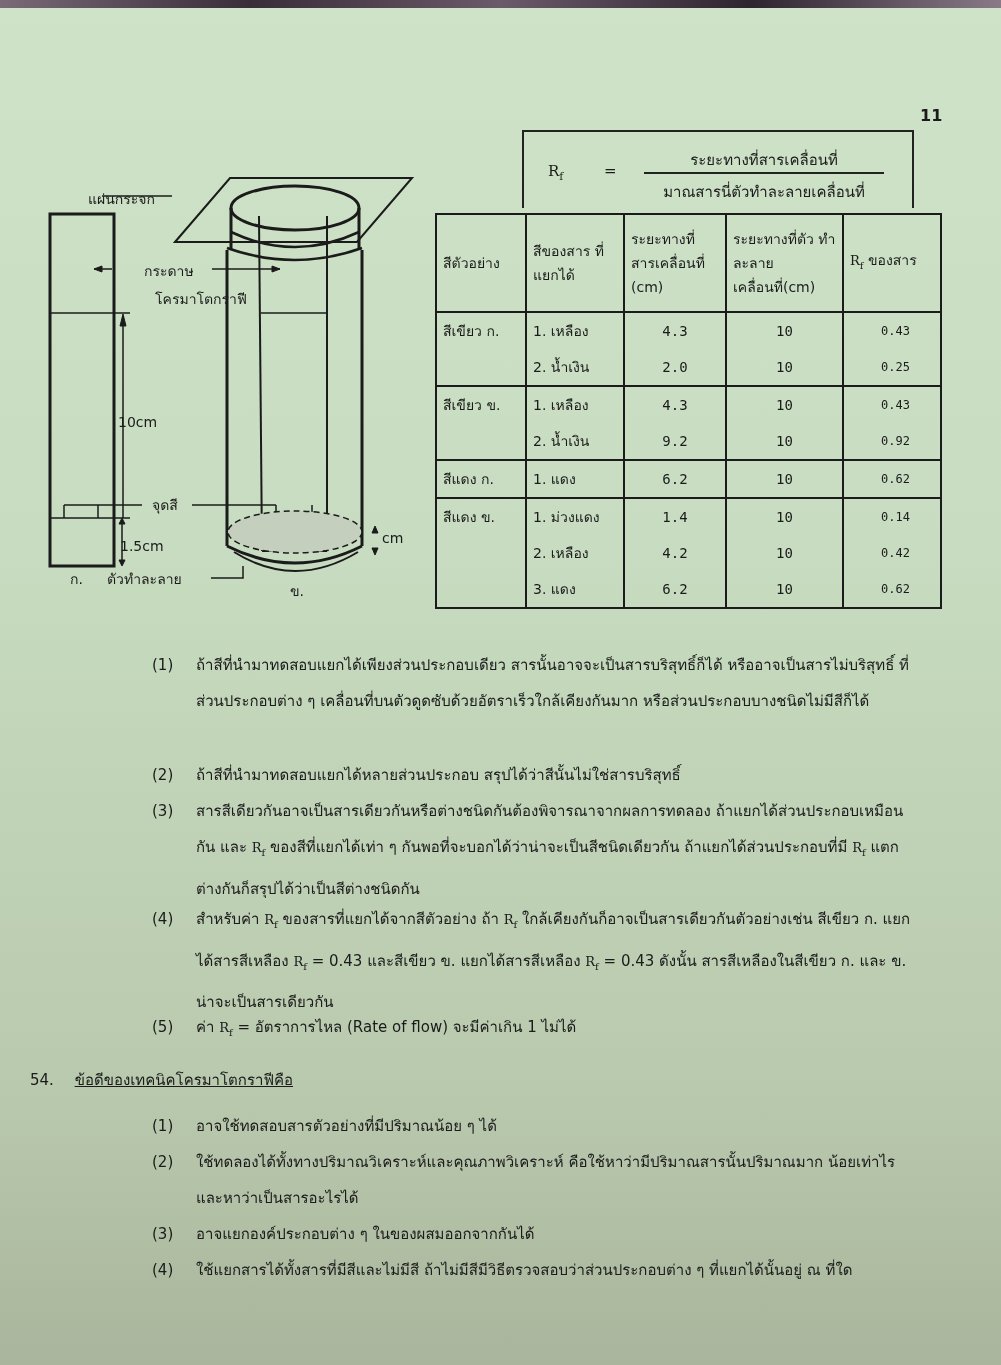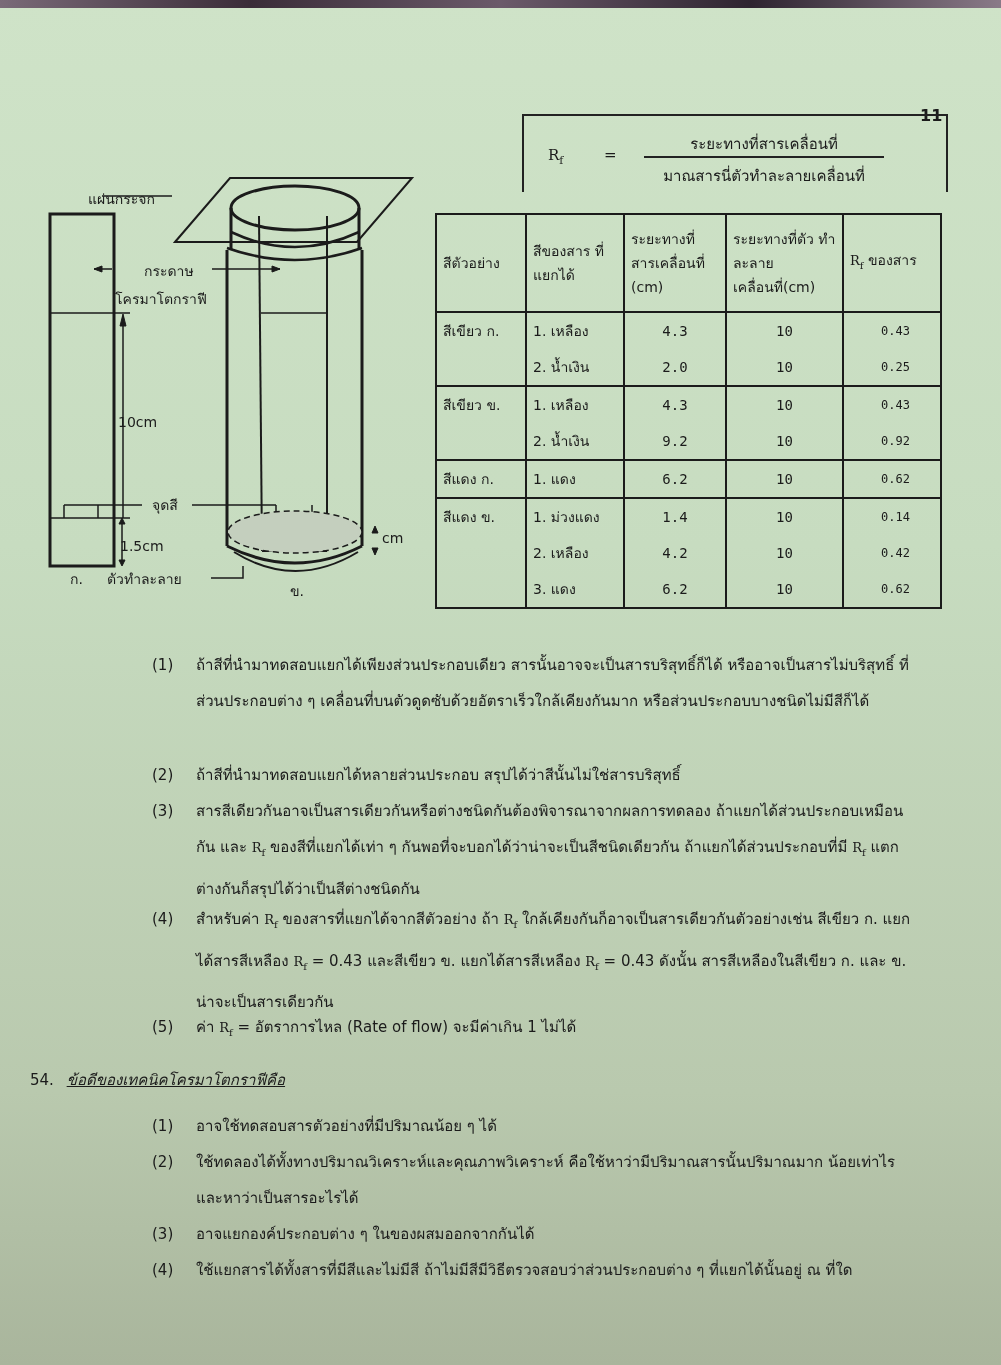--- a/index.html
+++ b/index.html
@@ -4,22 +4,22 @@
 <style>
   html, body { margin:0; padding:0; }
   body {
     width:1001px; height:1365px; position:relative; overflow:hidden;
     background: linear-gradient(180deg, #cfe3c8 0%, #c7dcc0 40%, #b9c9ae 80%, #a9b59c 100%);
     font-family: "DejaVu Sans", sans-serif; color:#1b1b1b;
   }
   .topstrip { position:absolute; left:0; top:0; width:1001px; height:8px;
     background: linear-gradient(90deg,#7a6a78,#3a2c38,#6b5a6a,#2e2430,#8a7a88); }
   .pagenum { position:absolute; left:920px; top:106px; font-size:16px; font-weight:bold; }
-  .formula { position:absolute; left:522px; top:114px; width:388px; height:76px;
-    border:2px solid #222; border-bottom:none;padding-left:34px; }
+  .formula { position:absolute; left:522px; top:130px; width:388px; height:76px;
+    border:2px solid #222; border-bottom:none; }
   .formula .rf { position:absolute; left:24px; top:30px; font-family:"DejaVu Serif", serif; font-size:15px; }
   .formula .rf sub { font-size:11px; }
   .formula .eq { position:absolute; left:80px; top:30px; font-size:15px; }
   .formula .num { position:absolute; left:120px; width:240px; top:16px; text-align:center; font-size:15px; }
   .formula .bar { position:absolute; left:120px; width:240px; top:40px; border-top:2px solid #222; }
   .formula .den { position:absolute; left:120px; width:240px; top:48px; text-align:center; font-size:15px; }
 
   table.rf-table { position:absolute; left:435px; top:213px; border-collapse:collapse;
     font-size:14px; border:2.5px solid #1b1b1b; }
   table.rf-table th, table.rf-table td { border-left:2px solid #1b1b1b; border-right:2px solid #1b1b1b; padding:0 6px; }
@@ -30,21 +30,21 @@
   td.c-rf { text-align:right; padding-right:30px !important; font-family:"DejaVu Sans Mono", monospace; font-size:12px; }
   .col1{width:76px;} .col2{width:84px;} .col3{width:88px;} .col4{width:103px;} .col5{width:84px;}
 
   .diagram { position:absolute; left:0; top:170px; width:430px; height:430px;margin-left:12px; }
   .dlabel { position:absolute; font-size:14px; white-space:nowrap; }
 
   .para { position:absolute; font-size:15px; line-height:36px; }
   .para .n { position:absolute; left:0; }
   .para .t { position:absolute; left:44px; width:720px; }
   .q54 { position:absolute; left:30px; top:1068px; font-size:15px; }
-  .q54 .title { text-decoration:underline; margin-left:8px;font-style:italic; }
+  .q54 .title { text-decoration:underline; margin-left:16px; }
   .rf-inline sub { font-size:10px; }
   .rf-inline { font-family:"DejaVu Serif", serif; font-size:13px; }
 </style>
 </head>
 <body>
 
 <div class="topstrip"></div>
 <div class="pagenum">11</div>
 
 <div class="formula">
@@ -103,21 +103,21 @@
       <path d="M222,552 Q283,590 346,552" stroke-width="2"></path>
 
       <polygon points="360,533 363,526 366,533" fill="#1b1b1b"></polygon>
       <polygon points="360,548 363,555 366,548" fill="#1b1b1b"></polygon>
 
       <path d="M199,578 L231,578 L231,566" stroke-width="1.5"></path>
     </g>
   </svg>
   <div class="dlabel" style="left:76px;top:18px;">แผ่นกระจก</div>
   <div class="dlabel" style="left:132px;top:90px;">กระดาษ</div>
-  <div class="dlabel" style="left:103px;top:118px;">โครมาโตกราฟี</div>
+  <div class="dlabel" style="left:103px;top:118px;padding-left:40px;">โครมาโตกราฟี</div>
   <div class="dlabel" style="left:106px;top:244px;">10cm</div>
   <div class="dlabel" style="left:140px;top:324px;">จุดสี</div>
   <div class="dlabel" style="left:108px;top:368px;">1.5cm</div>
   <div class="dlabel" style="left:370px;top:360px;">cm</div>
   <div class="dlabel" style="left:95px;top:398px;">ตัวทำละลาย</div>
   <div class="dlabel" style="left:58px;top:398px;">ก.</div>
   <div class="dlabel" style="left:278px;top:410px;">ข.</div>
 </div>
 
 <table class="rf-table">

